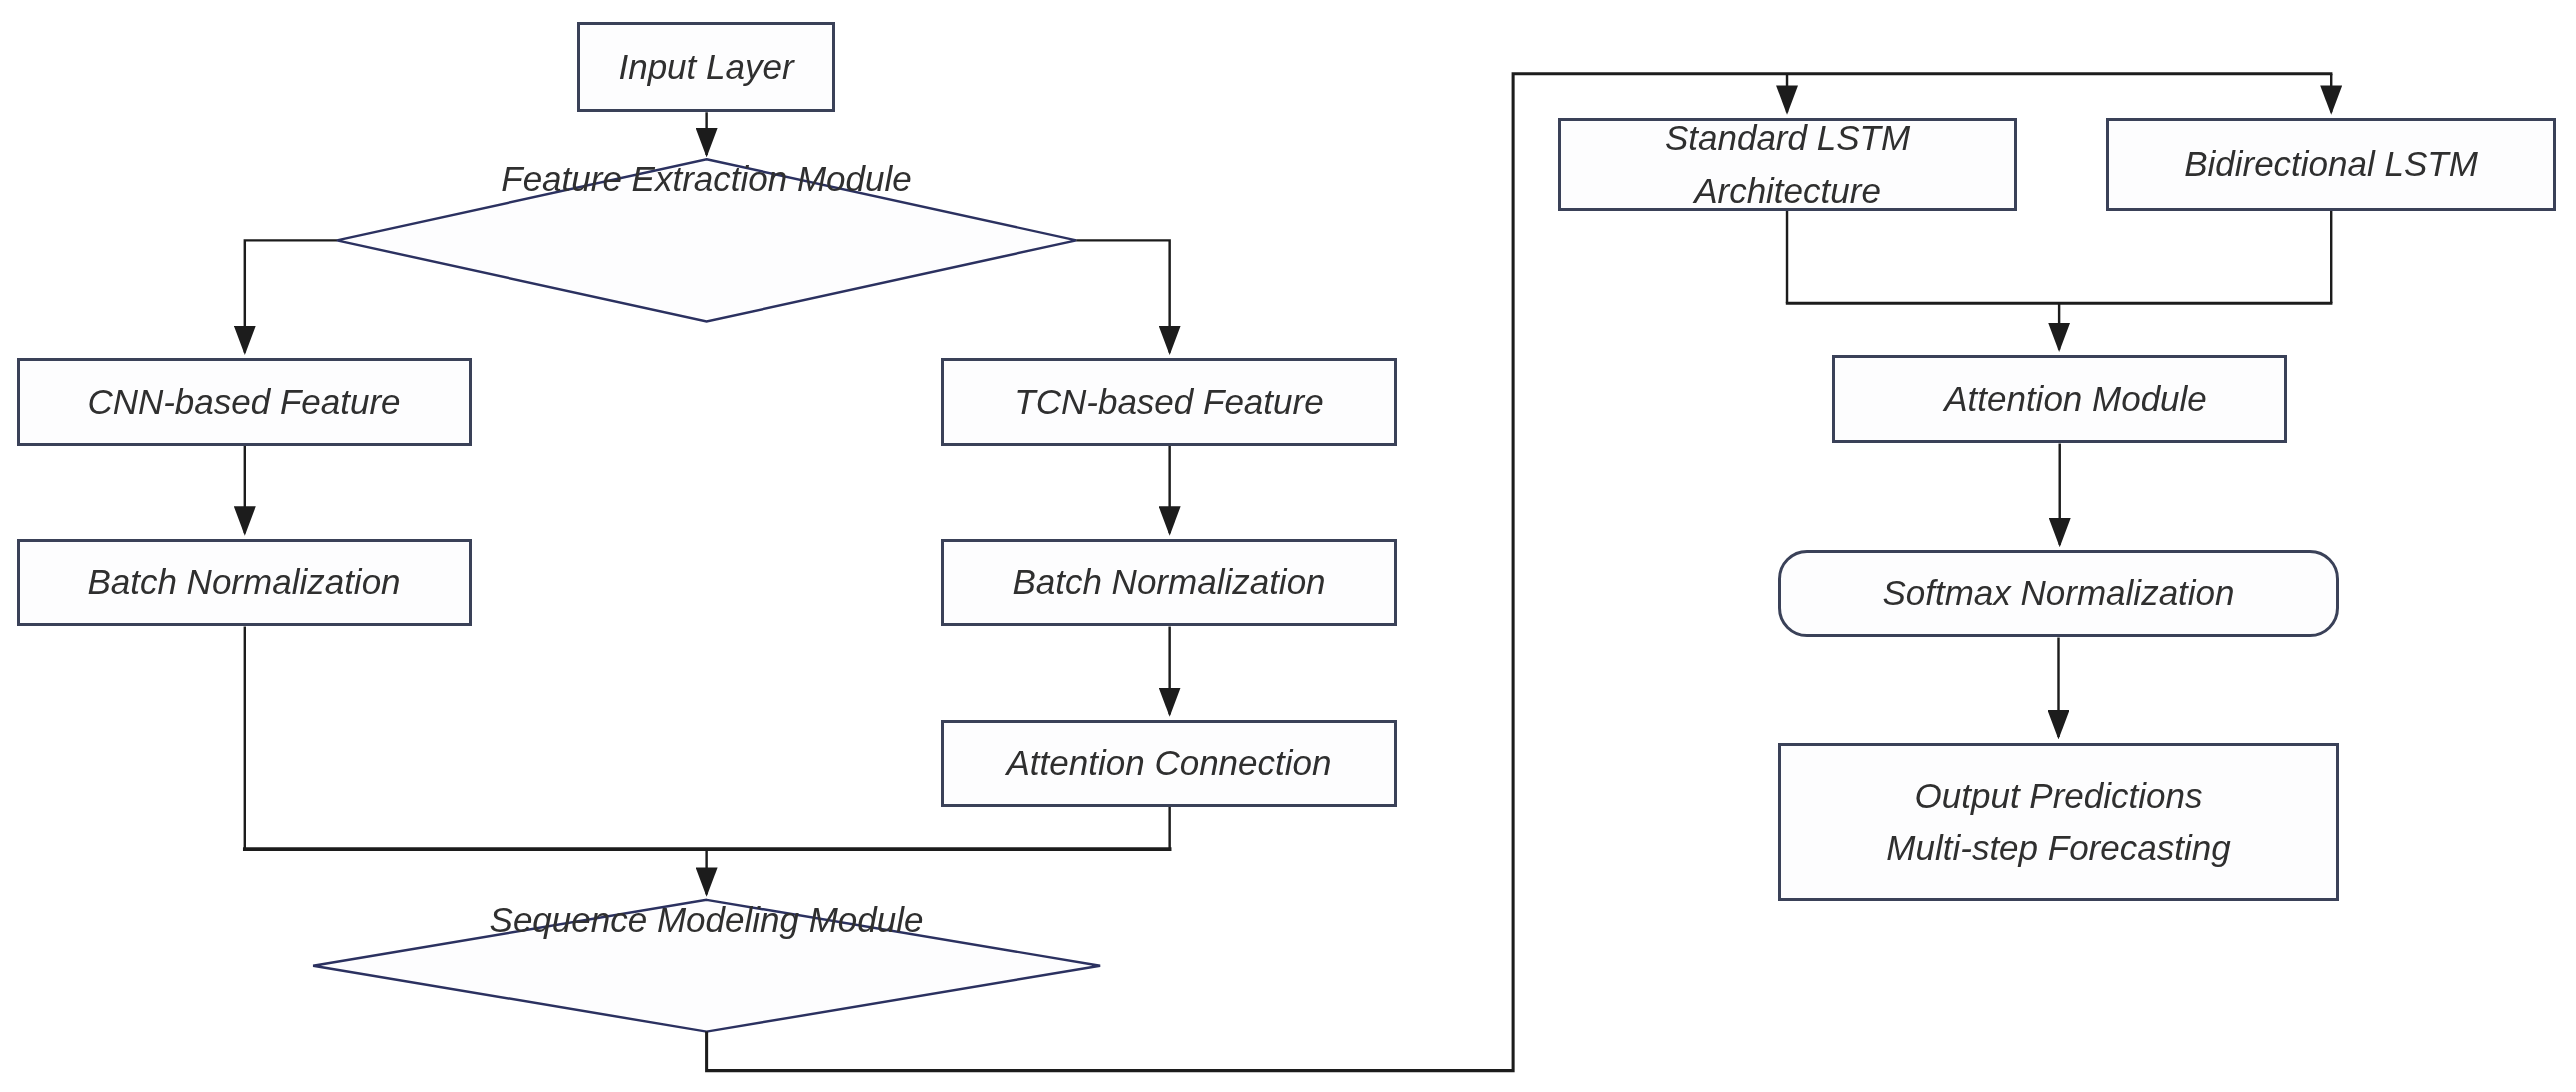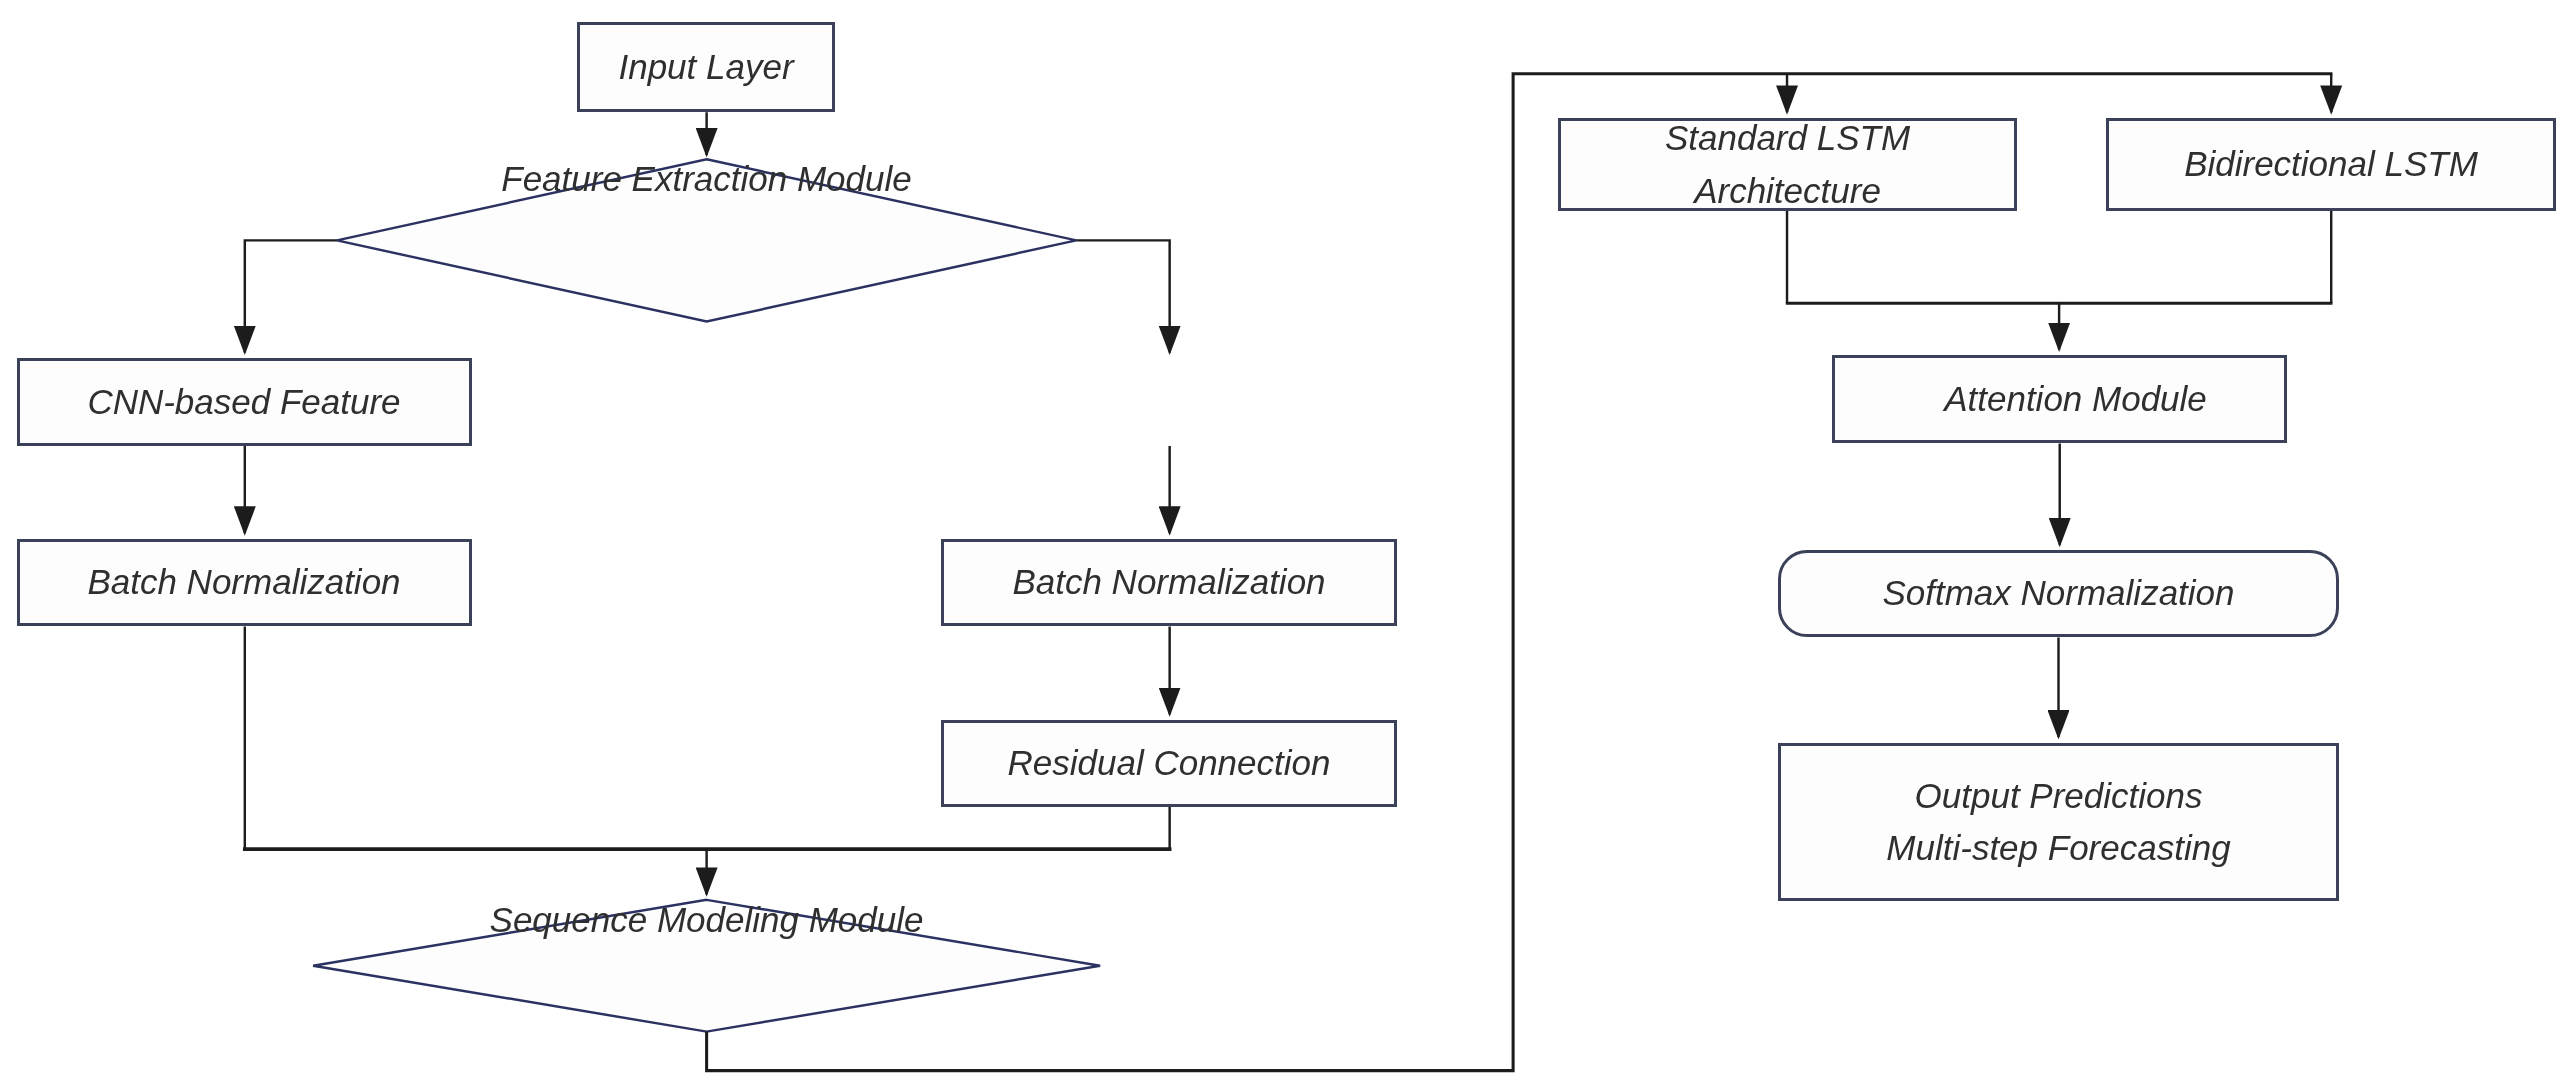--- a/index.html
+++ b/index.html
@@ -88,27 +88,30 @@
   </div>
 
   <div class="node" style="left:16.5px;top:358px;width:455px;height:88px;">
     <span>CNN-based Feature</span>
   </div>
 
   <div class="node" style="left:16.5px;top:539px;width:455px;height:87px;">
     <span>Batch Normalization</span>
   </div>
 
+  <div class="node" style="left:941px;top:358px;width:456px;height:88px;">
+    <span>TCN-based Feature</span>
+  </div>
 
   <div class="node" style="left:941px;top:539px;width:456px;height:87px;">
     <span>Batch Normalization</span>
   </div>
 
   <div class="node" style="left:941px;top:720px;width:456px;height:87px;">
-    <span>Residual Connection</span>
+    <span>Attention Connection</span>
   </div>
 
   <div class="node two-line" style="left:1558px;top:118px;width:459px;height:93px;">
     <span>Standard LSTM</span>
     <span>Architecture</span>
   </div>
 
   <div class="node" style="left:2106px;top:118px;width:450px;height:93px;">
     <span>Bidirectional LSTM</span>
   </div>

